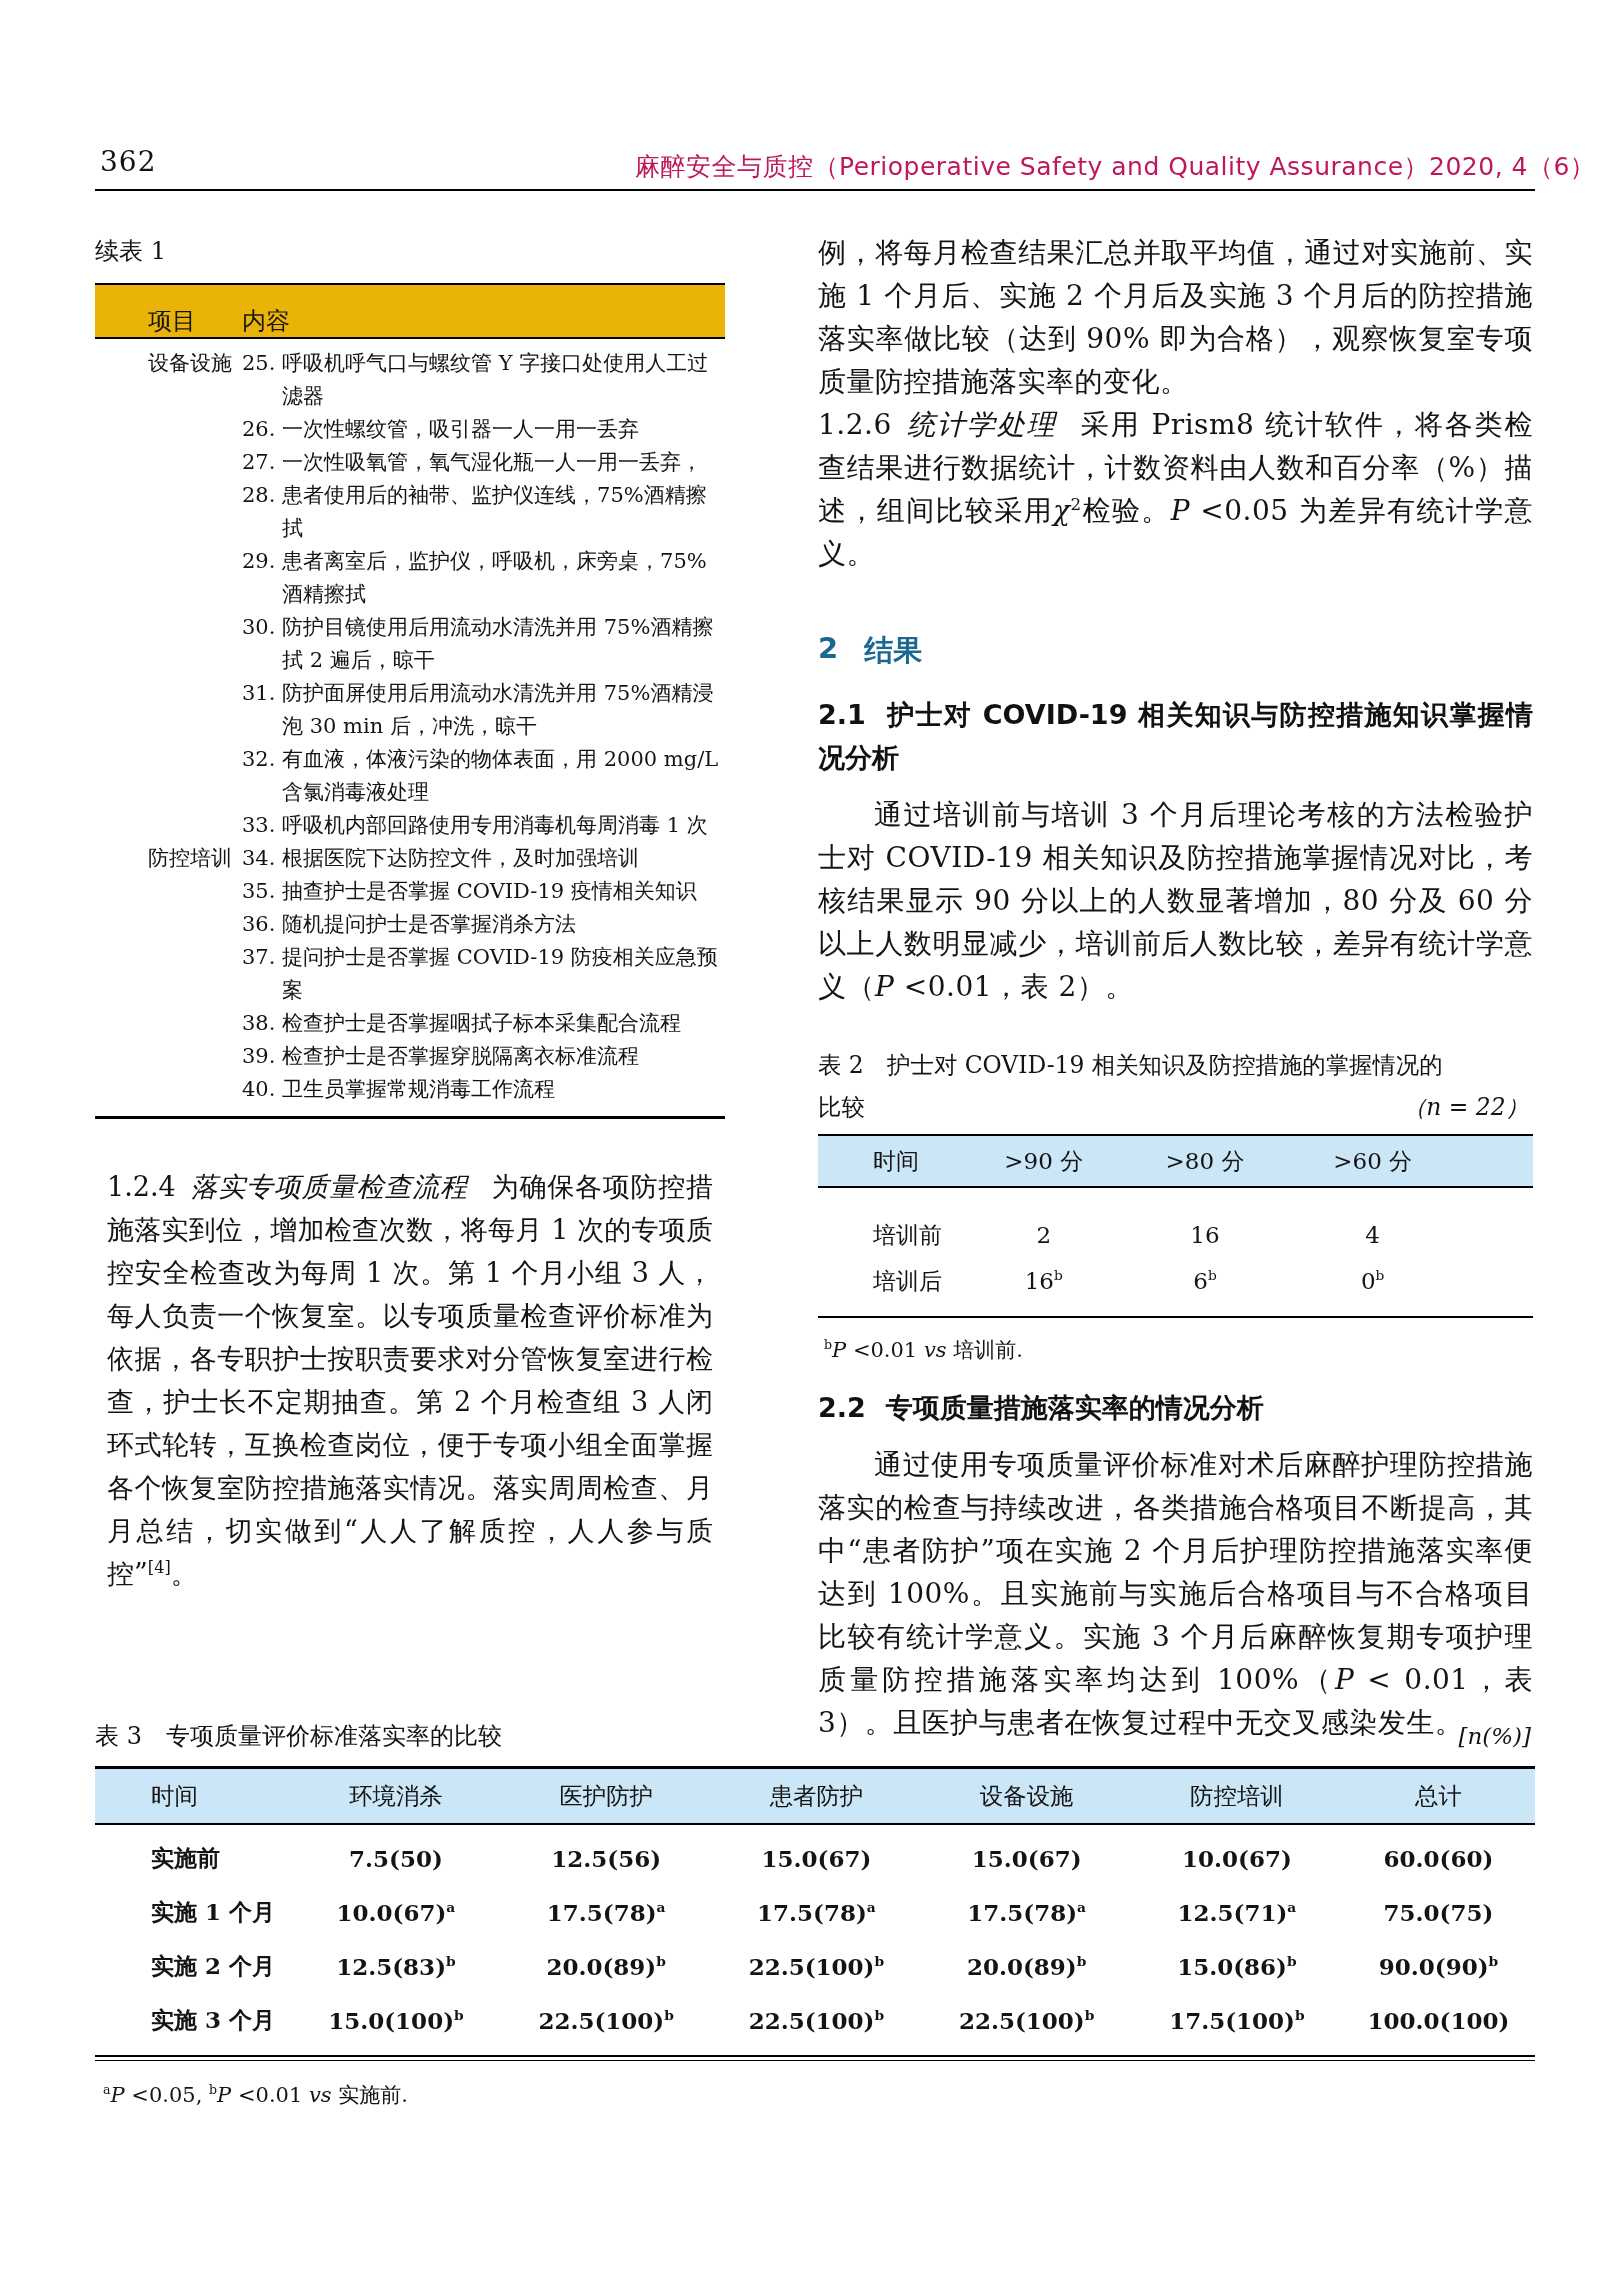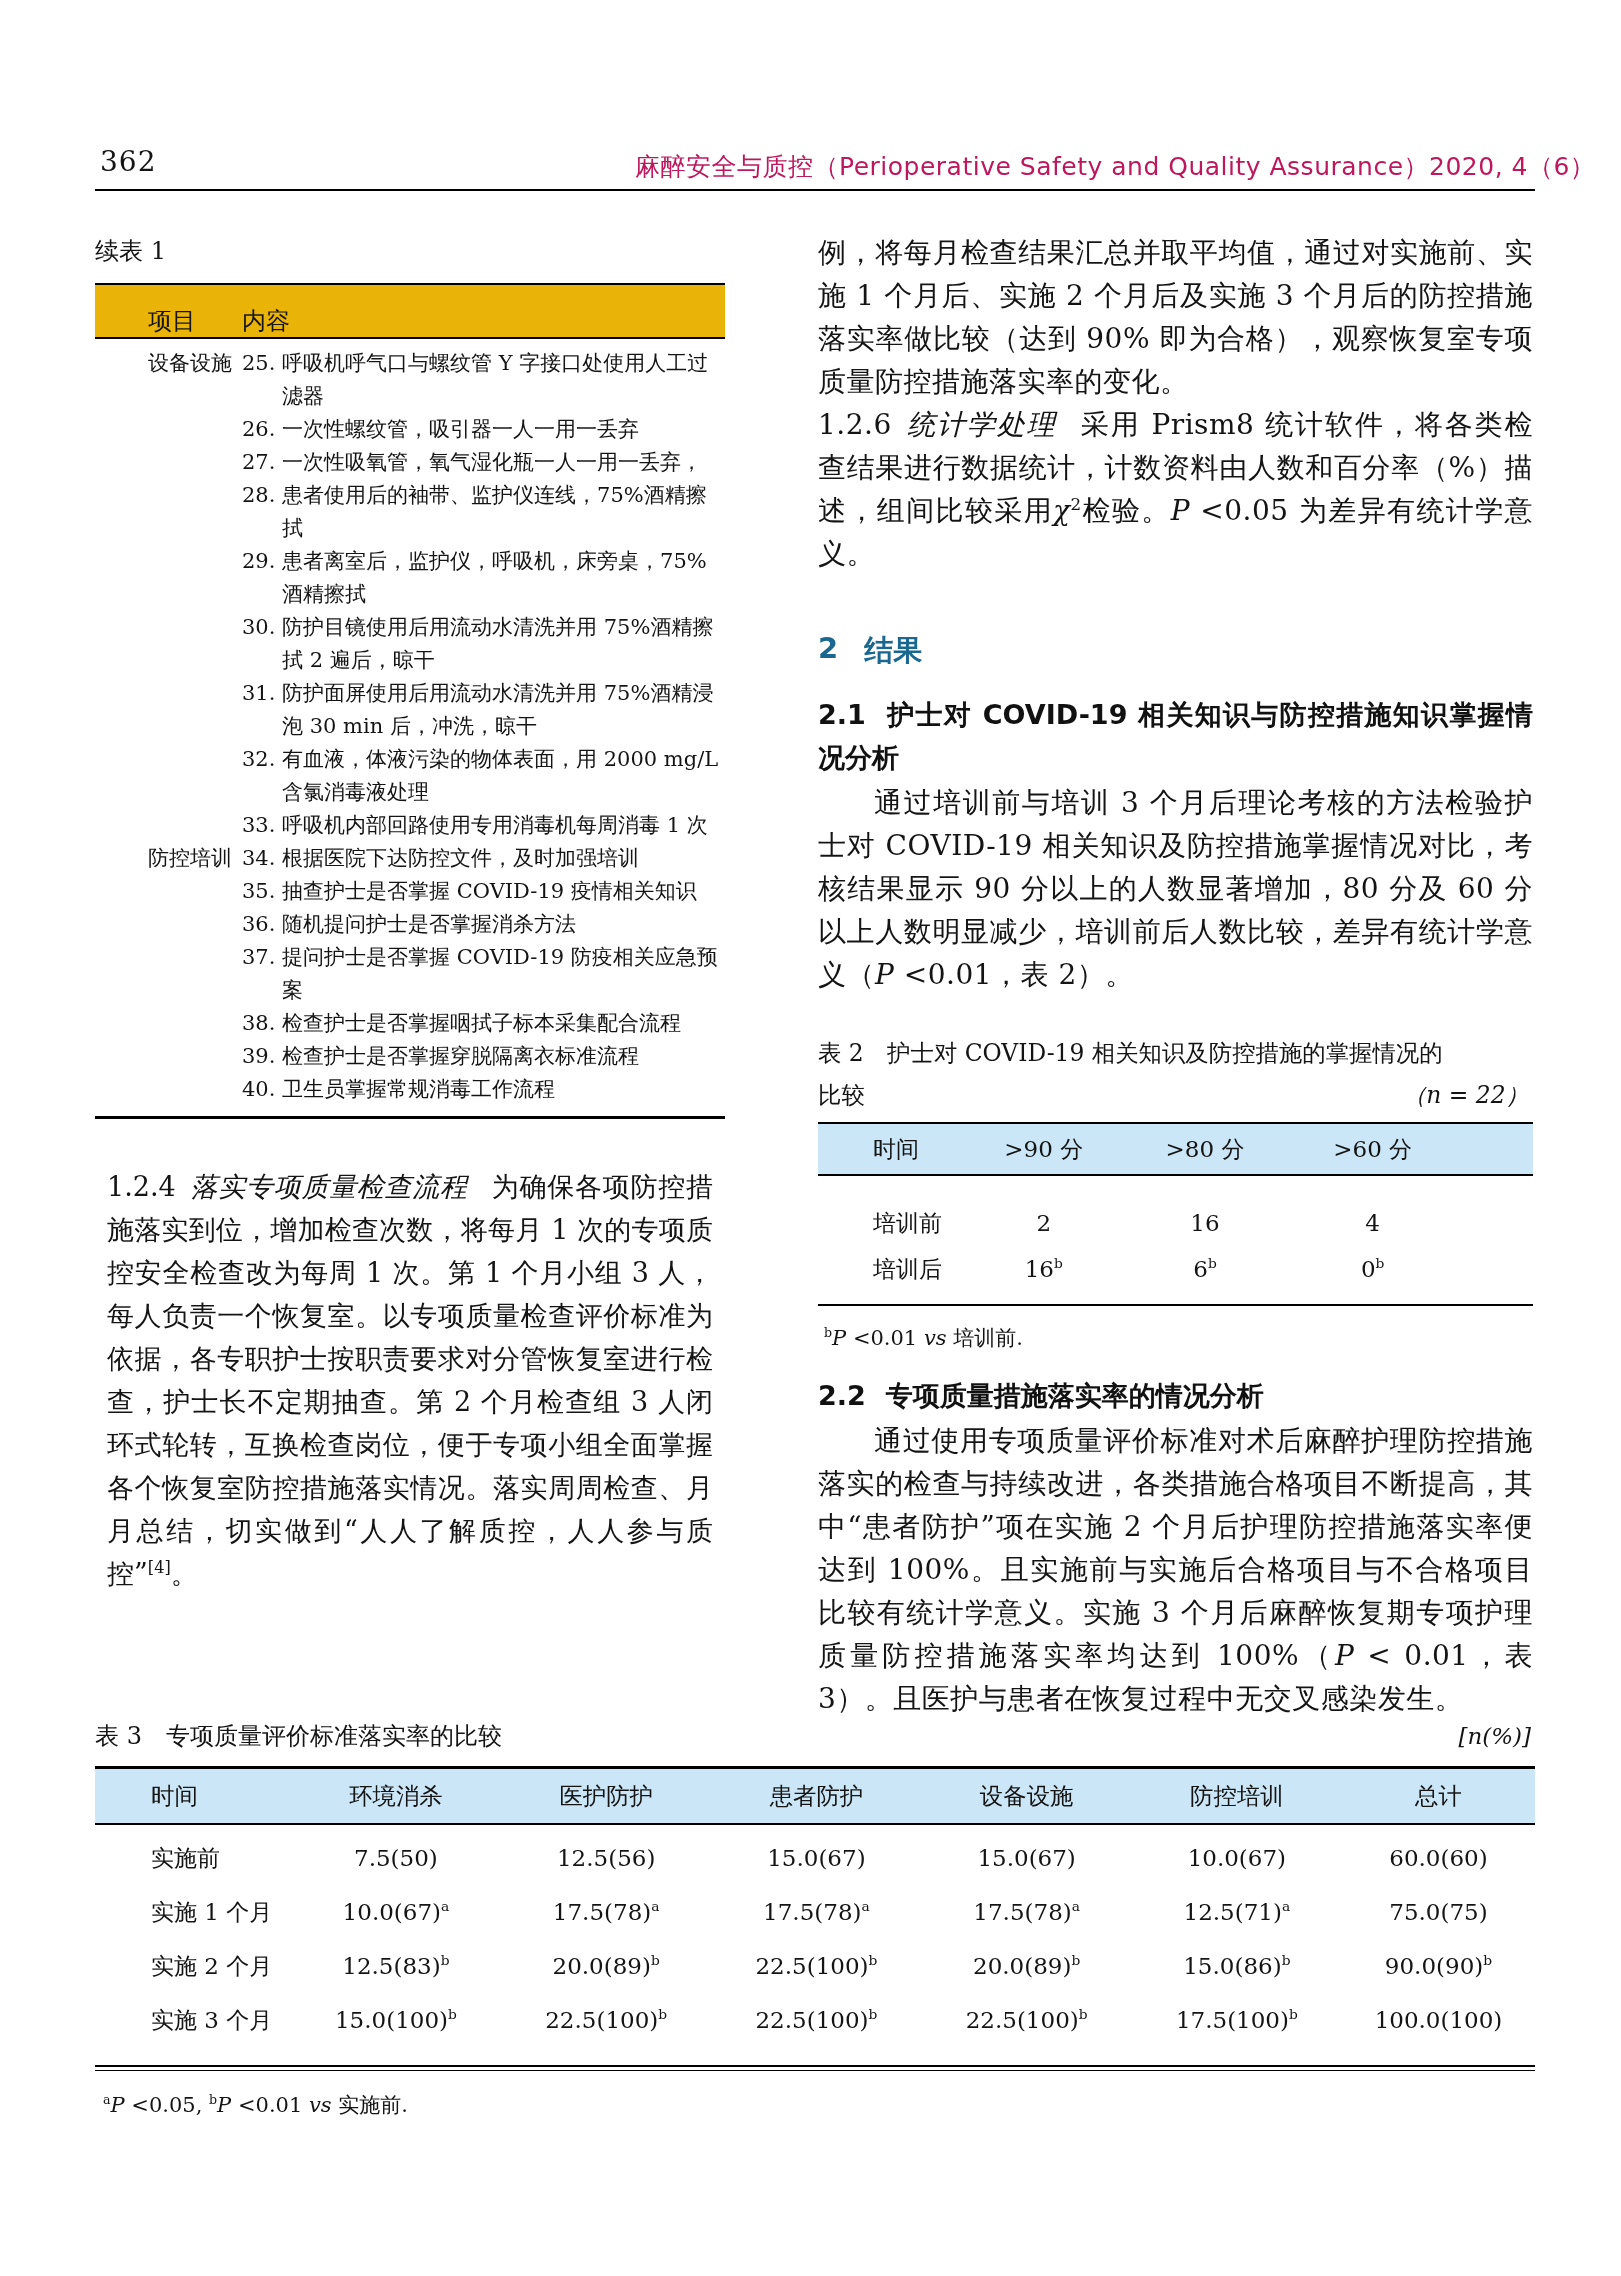--- a/index.html
+++ b/index.html
@@ -34,21 +34,21 @@
 
   
   .col-right{position:absolute;left:818px;top:231px;width:715px;}
   .para-r{margin:0;font-size:28px;line-height:43px;text-align:justify;letter-spacing:0.5px;}
   .indent{text-indent:2em;}
   .h-sec2{margin:56px 0 0 0;font-family:"DejaVu Sans","Liberation Sans",sans-serif;
           font-weight:bold;font-size:29px;color:#1A6890;display:flex;gap:26px;}
   .h-sub{margin:22px 0 0 0;font-family:"DejaVu Sans","Liberation Sans",sans-serif;
          font-weight:bold;font-size:27px;line-height:43px;text-align:justify;color:#111;}
   .h-sub .num{margin-right:20px;}
-  .p-after-h{margin-top:2px;}
+  .p-after-h{margin-top:14px;}
 
   
   .t2{margin-top:36px;}
   .t2-title1{font-size:23.4px;line-height:42px;}
   .t2-title2{display:flex;justify-content:space-between;font-size:23.4px;line-height:42px;padding-right:4px;gap:44px;}
   .t2-table{margin-top:6px;border-top:2.5px solid #000;border-bottom:2.5px solid #000;}
   .t2-grid{display:grid;grid-template-columns:22% 26% 24% 28%;box-sizing:border-box;padding-right:70px;align-items:center;}
   .t2-headrow{background:#CBE6F6;height:52px;border-bottom:2px solid #000;font-size:23px;}
   .t2-rows{padding:24px 0 12px;}
   .t2-row{height:46px;font-size:23px;}
@@ -57,21 +57,21 @@
   .t-foot{margin-top:18px;font-size:21px;padding-left:6px;}
 
   
   .t3-sec{position:absolute;left:95px;top:1720px;width:1440px;}
   .t3-titlerow{display:flex;justify-content:space-between;align-items:baseline;}
   .t3-title{font-size:24px;}
   .t3-unit{font-size:23px;font-style:italic;padding-right:4px;}
   .t3-table{margin-top:14px;border-top:3px solid #000;}
   .t3-grid{display:grid;grid-template-columns:13.6% 14.6% 14.6% 14.6% 14.6% 14.6% 13.4%;align-items:center;}
   .t3-headrow{background:#CBE6F6;height:54px;border-bottom:2px solid #000;font-size:23.4px;}
-  .t3-rows{padding:6px 0 18px;}
+  .t3-rows{padding:6px 0 8px;font-weight:bold;}
   .t3-row{height:54px;font-size:23px;}
   .t3-lbl{padding-left:56px;white-space:nowrap;}
   .t3-bot1{border-top:2.5px solid #000;}
   .t3-bot2{border-top:1.5px solid #000;margin-top:3px;}
   .t3-foot{margin-top:20px;font-size:21px;padding-left:8px;}
 </style>
 </head>
 <body>
 
 <div class="page">

